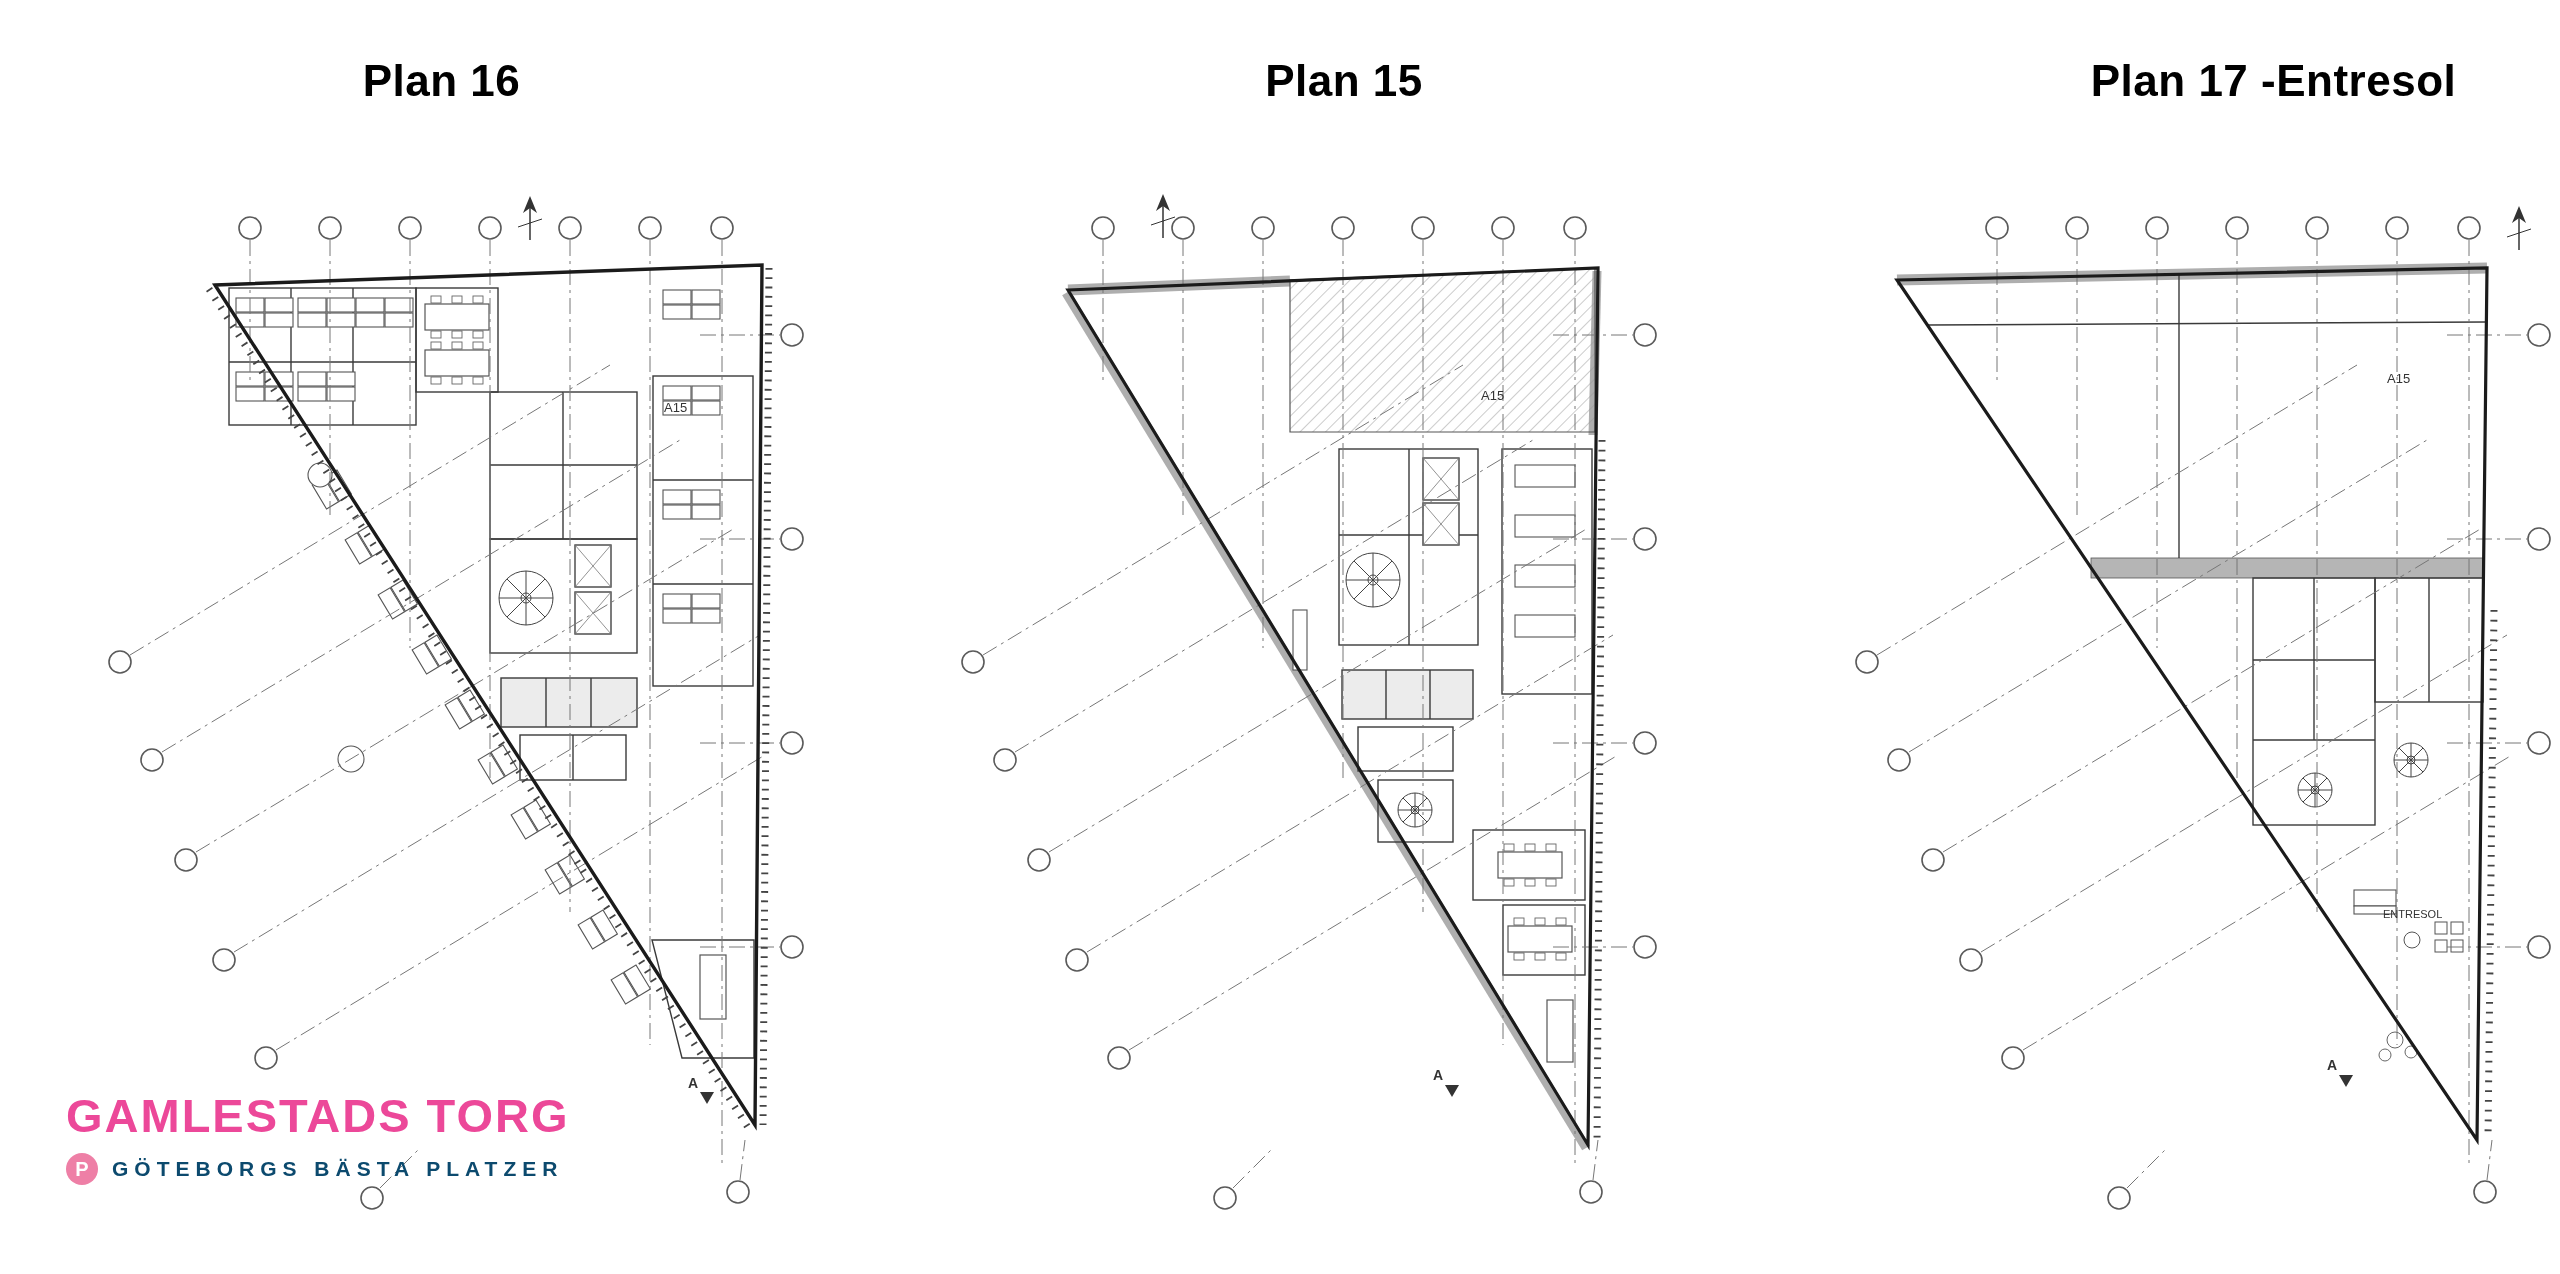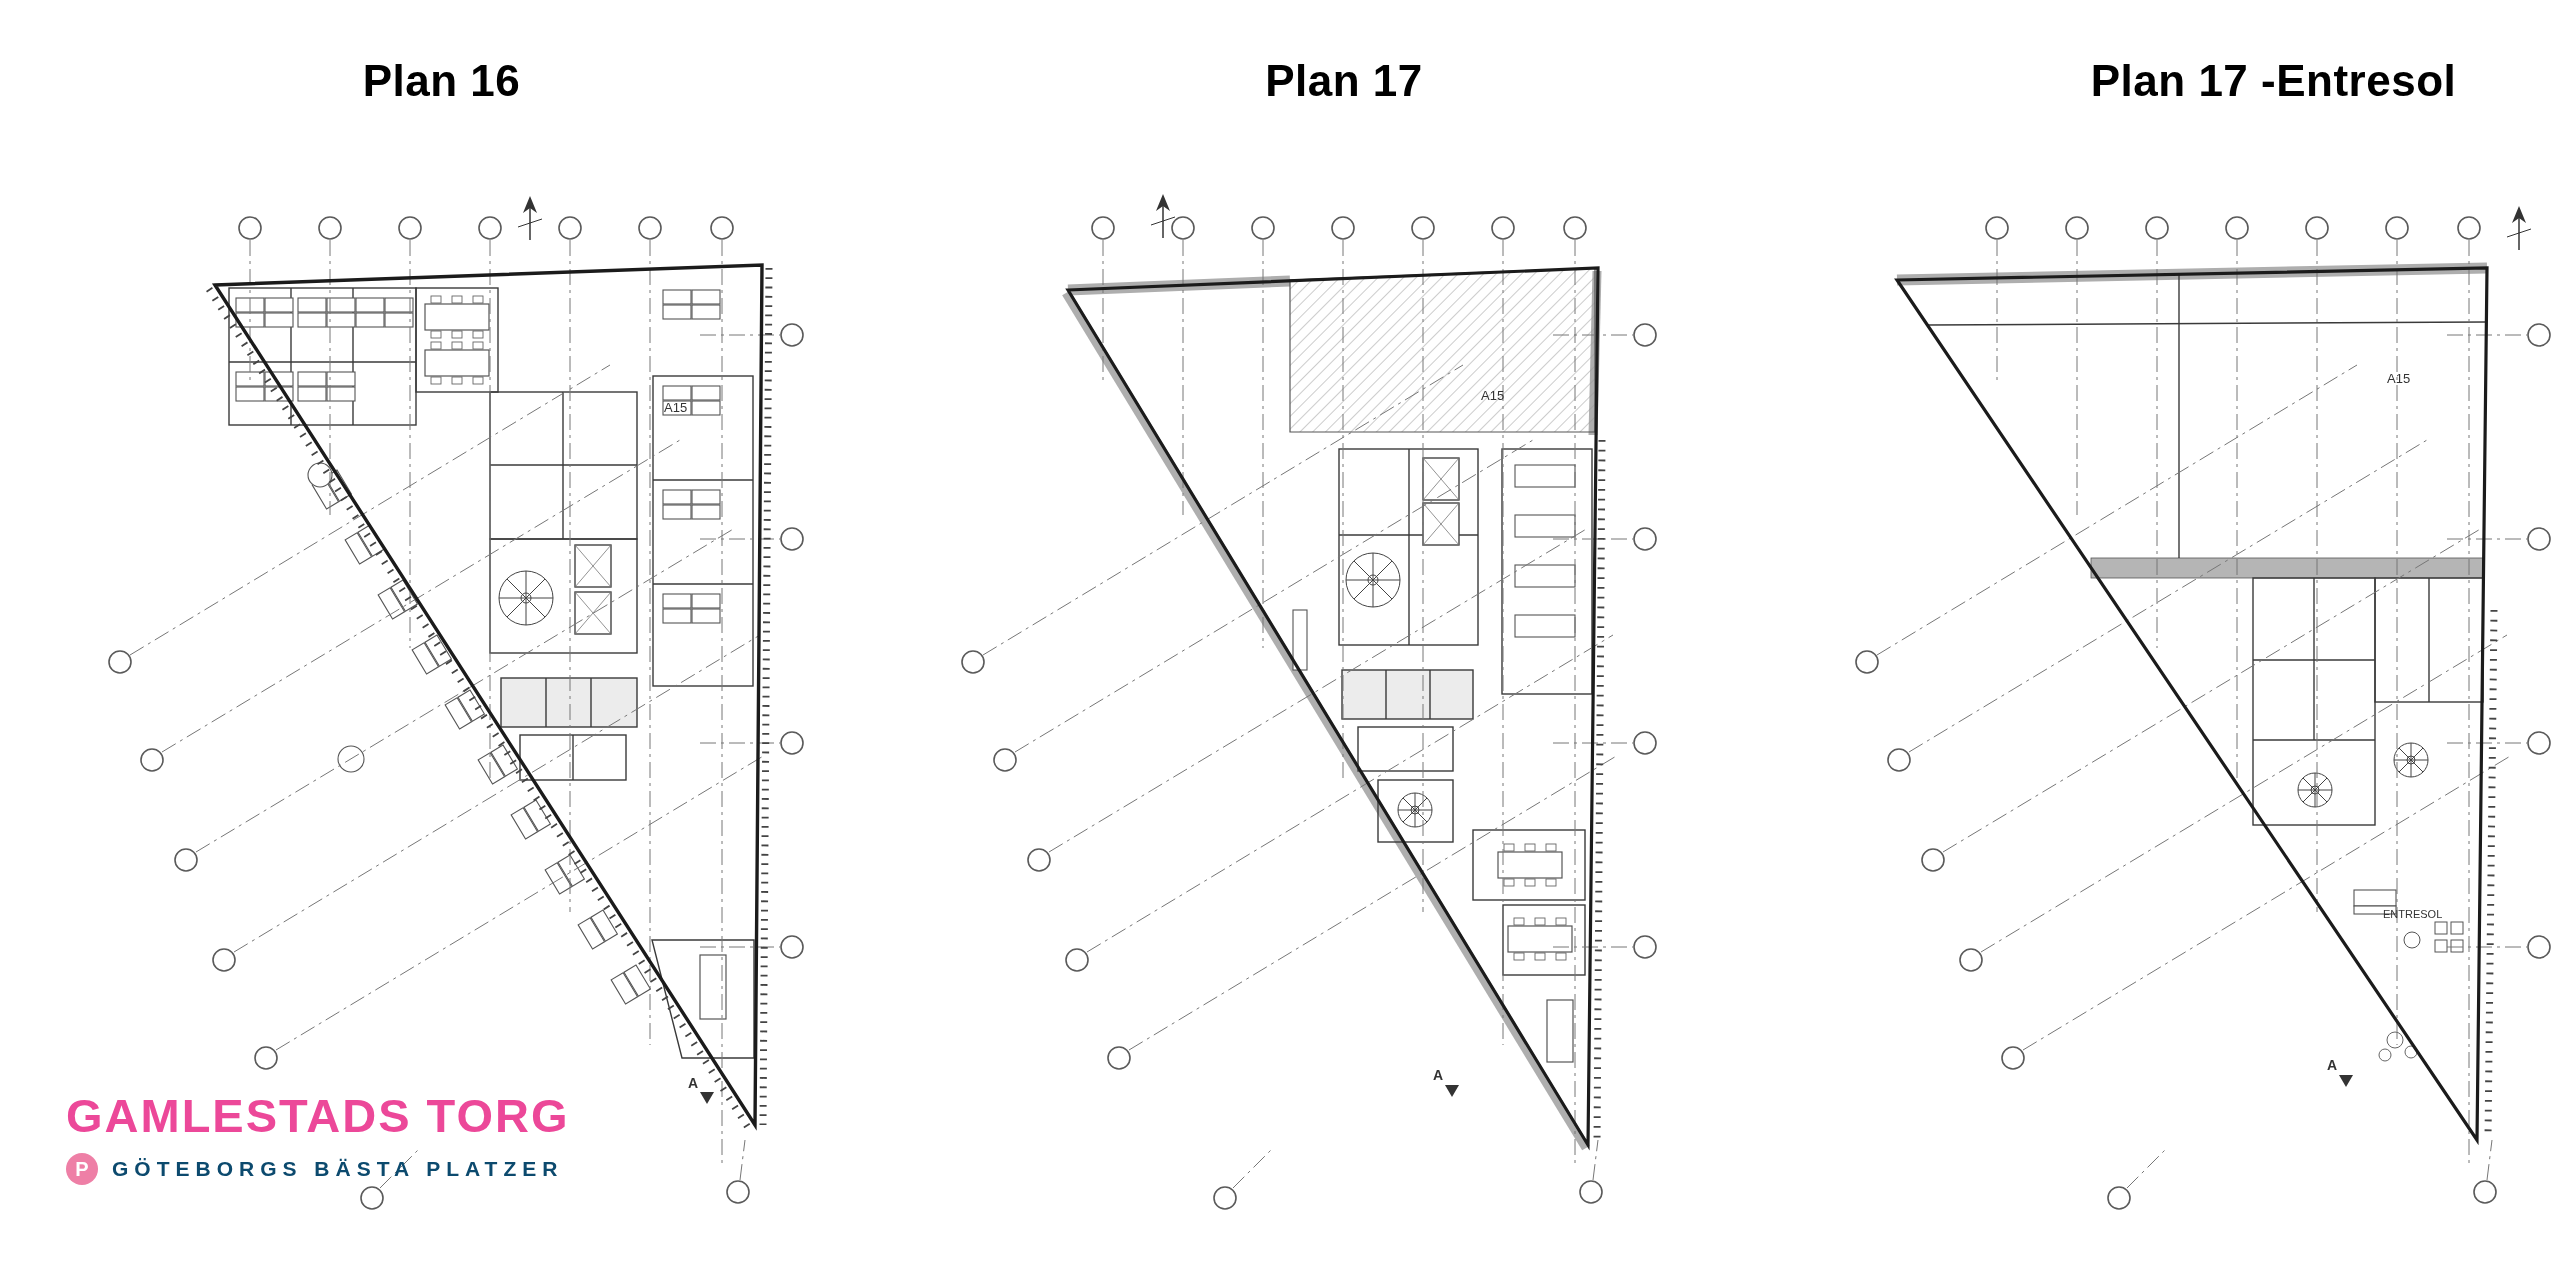--- a/index.html
+++ b/index.html
@@ -199,21 +199,21 @@
       <use href="#north" transform="translate(530,60)"></use>
       <text x="664" y="272" font-size="13">A15</text>
       <g>
         <use href="#sectmark" transform="translate(700,952)"></use>
         <text x="688" y="948" font-size="14" font-weight="bold">A</text>
       </g>
     </svg>
   </div>
 
   <div class="plan-col" id="col2">
-    <h1 class="plan-title">Plan 17</h1>
+    <h1 class="plan-title">Plan 15</h1>
     <svg class="plan-svg" viewBox="0 0 853 1134">
       <polygon points="215,150 745,128 735,1005" fill="#ffffff"></polygon>
 
       <g stroke="#aeaeae" fill="none">
         <line x1="215" y1="150" x2="437" y2="141" stroke-width="11"></line>
         <line x1="213" y1="153" x2="733" y2="1008" stroke-width="9"></line>
         <line x1="744" y1="131" x2="740" y2="295" stroke-width="9"></line>
       </g>
 
       <polygon points="437,140 742,128 742,292 437,292" fill="url(#hatch)" stroke="#555" stroke-width="1.2"></polygon>

